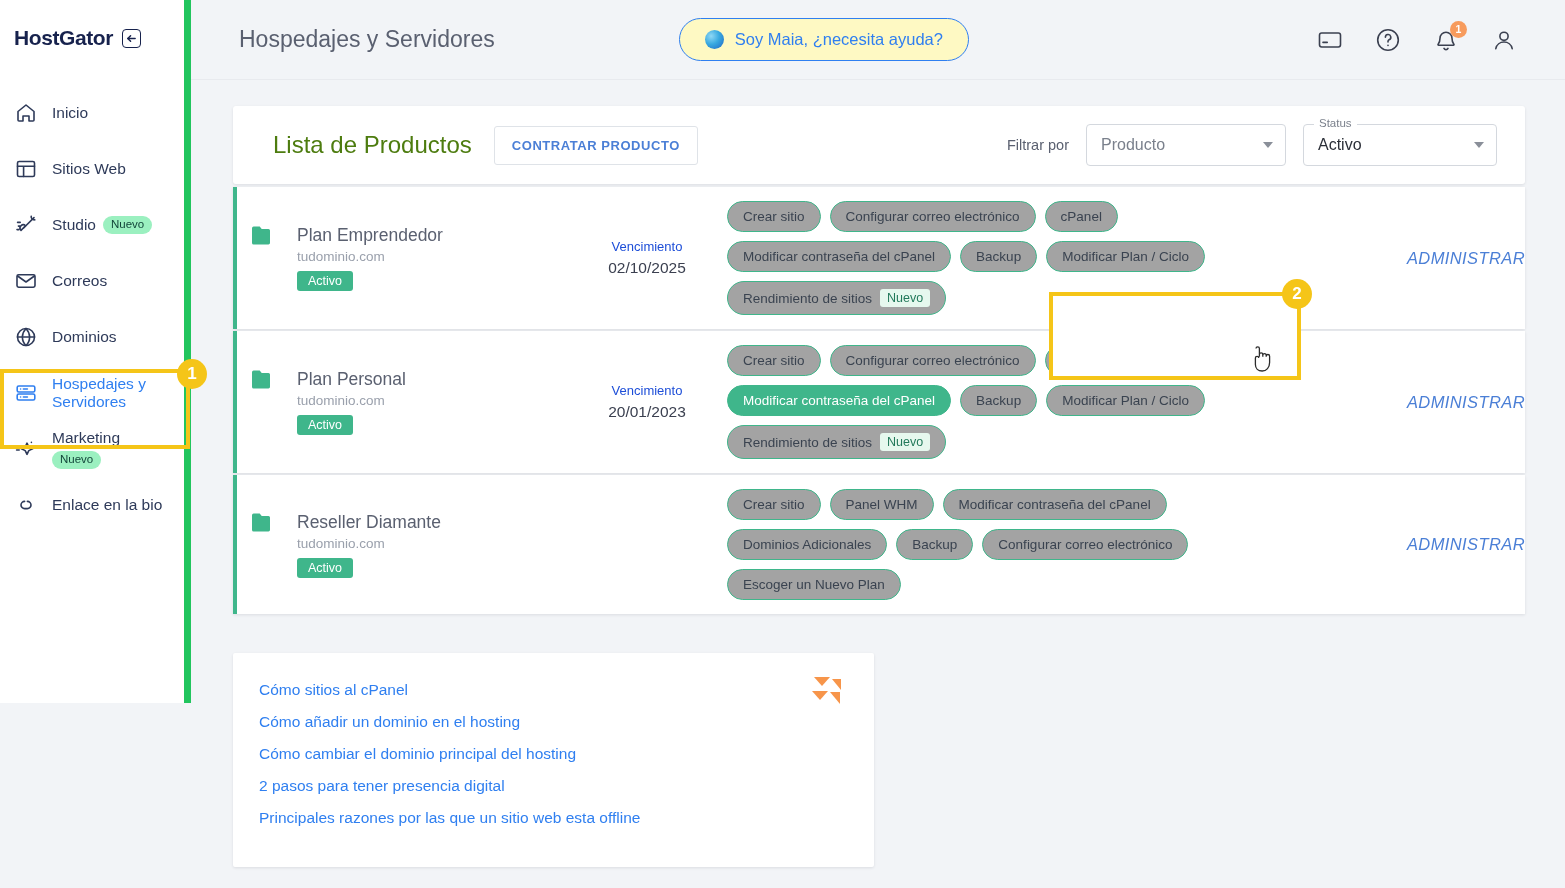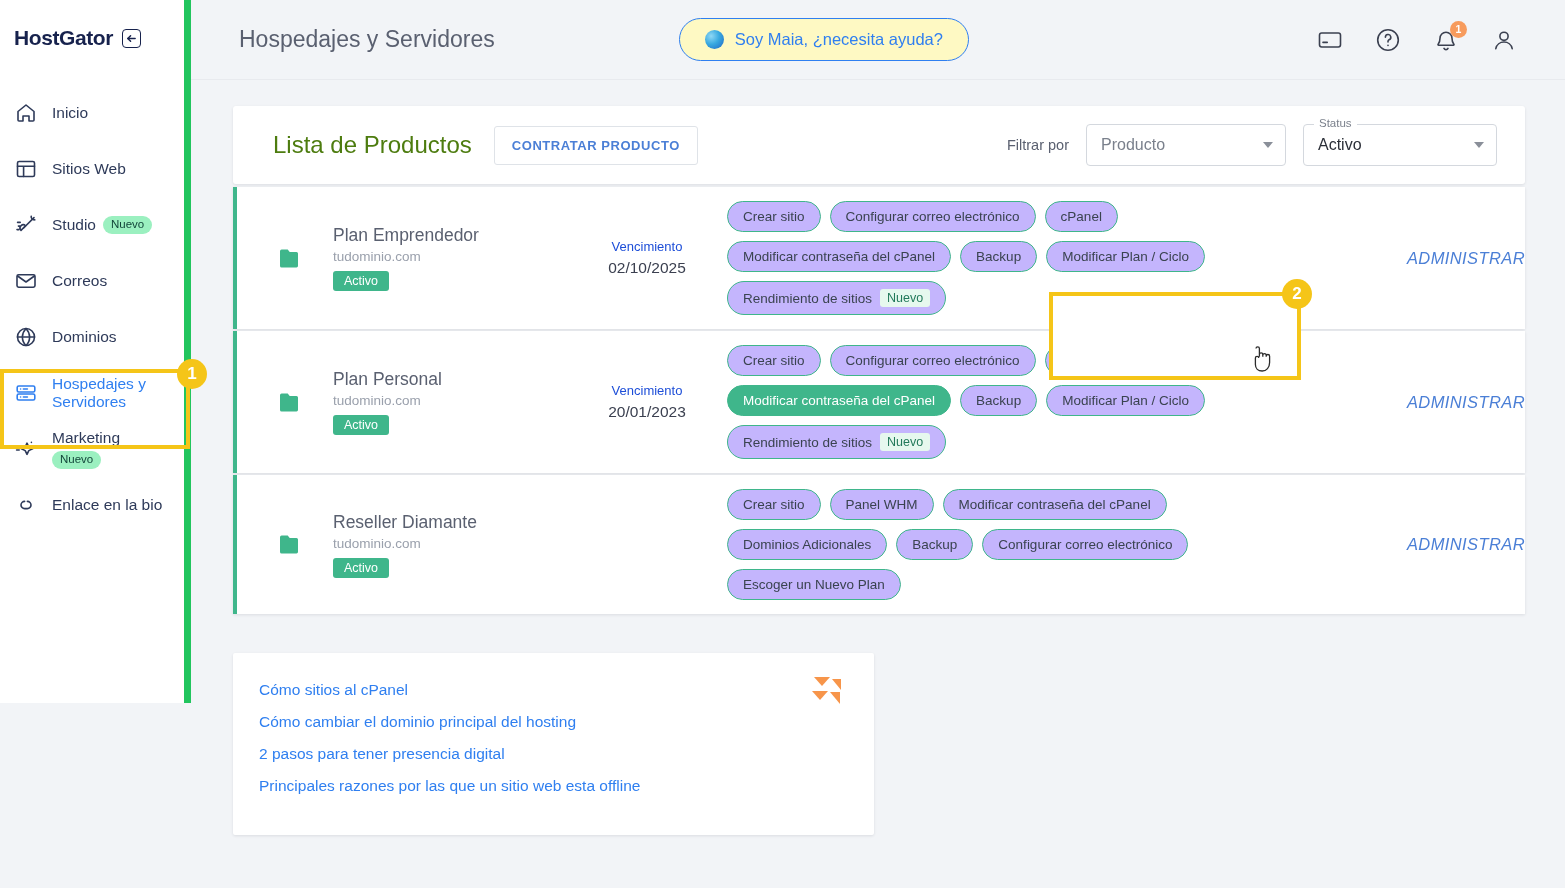--- a/index.html
+++ b/index.html
@@ -126,34 +126,34 @@
   }
 
   
   .prod-row {
     background: #fff; border-left: 4px solid #3fb68b;
     display: flex; align-items: center; min-height: 119px;
     box-shadow: 0 1px 3px rgba(16,24,40,.10); margin-top: 2px;
     padding: 14px 0 14px 0; position: relative;
   }
   .prod-row.r1 { margin-top: 3px; }
-  .prod-info { display: flex; align-items: center; gap: 28px; padding-left: 42px; width: 330px; flex: 0 0 330px; }
+  .prod-info { display: flex; gap: 20px; padding-left: 14px; width: 330px; flex: 0 0 330px; }
   .folder-ico { width: 26px; height: 21px; flex: 0 0 26px; }
   .prod-name { font-size: 17.5px; color: #5a6070; margin-bottom: 3px; }
   .prod-domain { font-size: 13.5px; color: #9aa0ac; margin-bottom: 7px; }
   .badge-activo {
     display: inline-block; background: #3fb68b; color: #fff;
     font-size: 12.5px; padding: 3px 11px; border-radius: 3px;
   }
   .prod-exp { width: 160px; flex: 0 0 160px; text-align: center; }
   .exp-label { font-size: 13px; color: #1d4ed8; margin-bottom: 5px; }
   .exp-date { font-size: 15.5px; color: #3b4050; text-align: center; }
   .chips { flex: 1; display: flex; flex-wrap: wrap; gap: 9px 9px; padding-right: 12px; align-content: center; }
   .chip {
-    border: 1px solid #3fb68b; color: #3a4350; background: #c4b5fd;
+    border: 1px solid #3fb68b; color: #3a4350; background: #a3a3a3;
     border-radius: 17px; font-size: 13.5px; padding: 7px 15px;
     cursor: pointer; white-space: nowrap; display: inline-flex; align-items: center; gap: 8px;
   }
   .chip .chip-nuevo {
     background: #e6f8ee; color: #22795a; font-size: 12.5px;
     padding: 2px 7px; border-radius: 3px;
   }
   .chip.filled { background: #3fb68b; border-color: #3fb68b; color: #fff; position: relative; z-index: 42; }
   .admin-link {
     width: 190px; flex: 0 0 190px; text-align: right;
@@ -495,20 +495,21 @@
       <section class="help-card">
         <span class="help-logo">
           <svg viewBox="0 0 34 34" fill="#f7954a">
             <polygon points="4,2 20,2 12,11"></polygon>
             <polygon points="22,4 31,4 31,15"></polygon>
             <polygon points="2,16 18,16 10,25"></polygon>
             <polygon points="20,17 30,17 30,29"></polygon>
           </svg>
         </span>
         <a class="help-link">Cómo sitios al cPanel</a>
+        <a class="help-link">Cómo añadir un dominio en el hosting</a>
         <a class="help-link">Cómo cambiar el dominio principal del hosting</a>
         <a class="help-link">2 pasos para tener presencia digital</a>
         <a class="help-link">Principales razones por las que un sitio web esta offline</a>
 
       </section>
 
     </div>
   </div>
 
   <div class="hl-box" id="hl1"></div>

